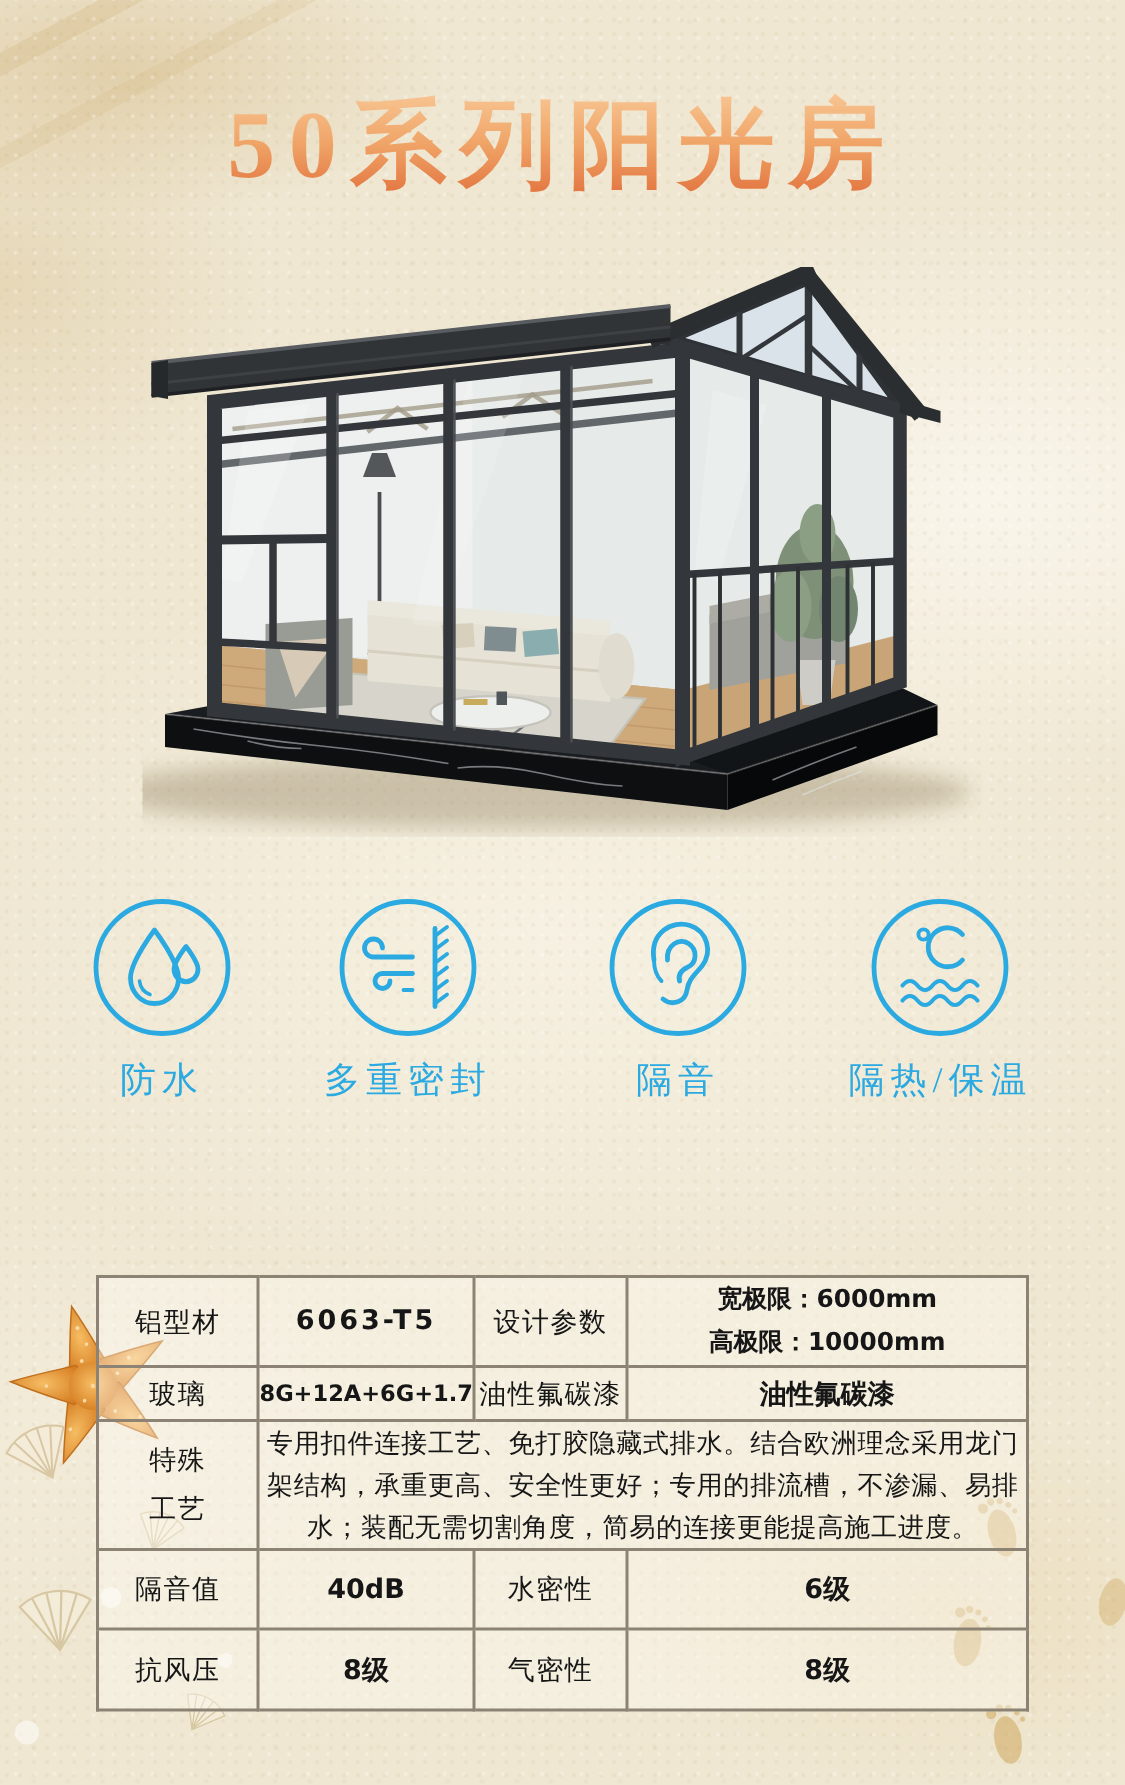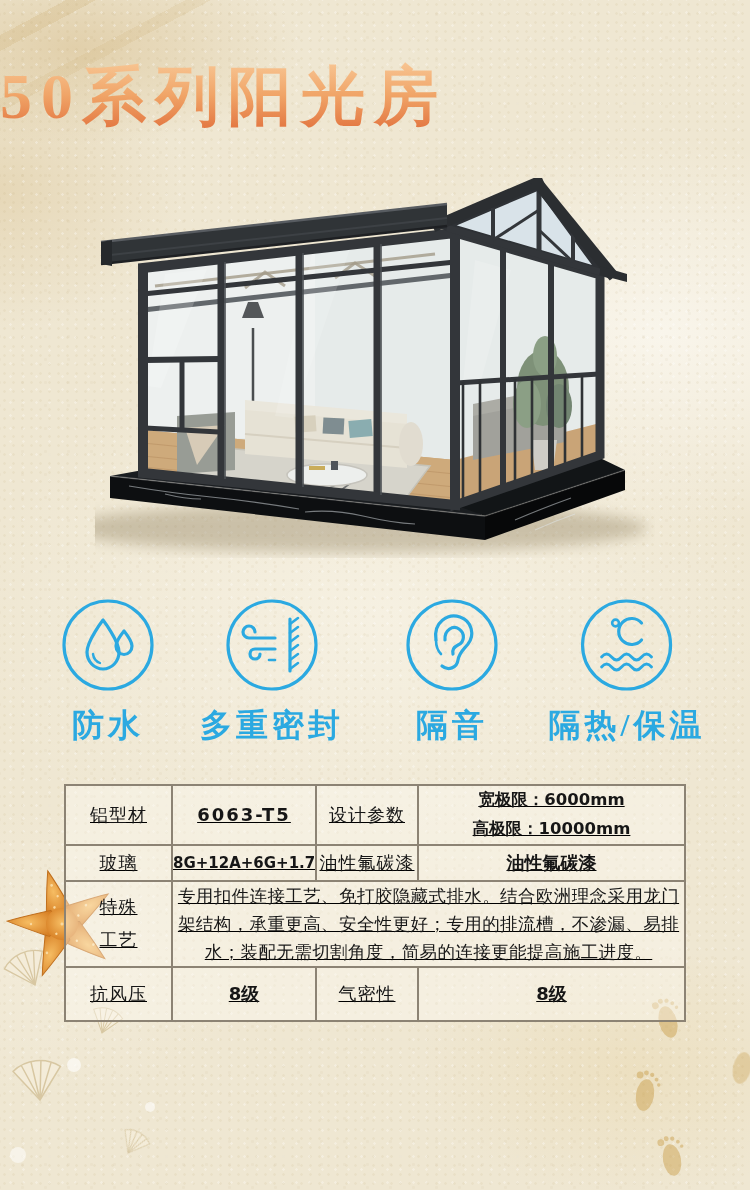--- a/index.html
+++ b/index.html
@@ -18,36 +18,36 @@
     background-image:
       radial-gradient(rgba(176,150,96,.17) 1px, transparent 1.6px),
       radial-gradient(rgba(255,255,255,.55) 1px, transparent 1.5px),
       radial-gradient(rgba(166,140,90,.10) 1.2px, transparent 2px);
     background-size:9px 9px,13px 13px,23px 23px;
     background-position:0 0,4px 6px,11px 3px;}
   .streak{position:absolute;left:-70px;top:-40px;width:360px;height:260px;
     transform:rotate(-28deg);opacity:.5;pointer-events:none;
     background:linear-gradient(180deg,transparent 0 30px,rgba(205,176,118,.5) 30px 44px,
       transparent 44px 86px,rgba(205,176,118,.35) 86px 98px,transparent 98px);}
-  .title{position:absolute;left:0;top:60px;width:750px;margin:0;
+  .title{position:absolute;left:0;top:60px;width:750px;margin:0;text-align:center;
     font-family:"Liberation Serif","DejaVu Serif",serif;font-weight:700;
     font-size:64px;letter-spacing:9px;line-height:1.15;
     background:linear-gradient(180deg,#f8c795 0%,#f0a467 48%,#e1703c 100%);
     -webkit-background-clip:text;background-clip:text;color:transparent;}
   .house{position:absolute;left:95px;top:178px;width:560px;height:380px;}
   
   .feature{position:absolute;top:598px;display:flex;flex-direction:column;align-items:center;transform:translateX(-50%);}
   .f1{left:108px}.f2{left:272px}.f3{left:452px}.f4{left:627px}
   .f-icon{width:94px;height:94px;}
   .f-label{margin-top:12px;white-space:nowrap;color:#2BA9E1;
-    font-family:"Liberation Serif","DejaVu Serif",serif;font-weight:700;
-    font-size:32px;letter-spacing:4px;}
+    font-family:"Liberation Serif","DejaVu Serif",serif;font-weight:400;
+    font-size:24px;letter-spacing:4px;}
   
-  .spec{position:absolute;left:64px;top:784px;width:620px;border-collapse:collapse;
-    table-layout:fixed;background:rgba(253,250,242,.42);text-decoration:underline;}
+  .spec{position:absolute;left:64px;top:850px;width:620px;border-collapse:collapse;
+    table-layout:fixed;background:rgba(253,250,242,.42);}
   .spec td{border:2px solid #8c8374;color:#161616;text-align:center;vertical-align:middle;padding:0;overflow:hidden;}
   .lab{font-family:"Liberation Serif","DejaVu Serif",serif;font-size:18px;letter-spacing:1px;}
   .lab2{white-space:pre-line;line-height:1.8;}
   .tight{font-size:16.5px;letter-spacing:0;}
   .val{font-family:"DejaVu Sans","Liberation Sans",sans-serif;font-weight:bold;font-size:18px;}
   .valmono{font-size:15px;letter-spacing:0;white-space:nowrap;}
   .val-left{text-align:left;padding-left:16px;white-space:pre-line;line-height:1.75;font-size:16.5px;margin-top:40px;}
   .para{font-family:"Liberation Serif","DejaVu Serif",serif;font-weight:400;
     font-size:17.5px;text-align:justify;padding:8px 13px;line-height:1.6;letter-spacing:.4px;color:#141414;}
   .deco{position:absolute;pointer-events:none;}
@@ -362,20 +362,26 @@
       <td class="lab">玻璃</td>
       <td class="val valmono">8G+12A+6G+1.76PVB+6G</td>
       <td class="lab">油性氟碳漆</td>
       <td class="val">油性氟碳漆</td>
     </tr>
     <tr style="height:86px">
       <td class="lab lab2">特殊
 工艺</td>
       <td class="para" colspan="3">专用扣件连接工艺、免打胶隐藏式排水。结合欧洲理念采用龙门架结构，承重更高、安全性更好；专用的排流槽，不渗漏、易排水；装配无需切割角度，简易的连接更能提高施工进度。</td>
     </tr>
+    <tr style="height:53px">
+      <td class="lab">隔音值</td>
+      <td class="val">40dB</td>
+      <td class="lab">水密性</td>
+      <td class="val">6级</td>
+    </tr>
     <tr style="height:54px">
       <td class="lab">抗风压</td>
       <td class="val">8级</td>
       <td class="lab">气密性</td>
       <td class="val">8级</td>
     </tr>
   </tbody>
     </table>
 </div>
 

